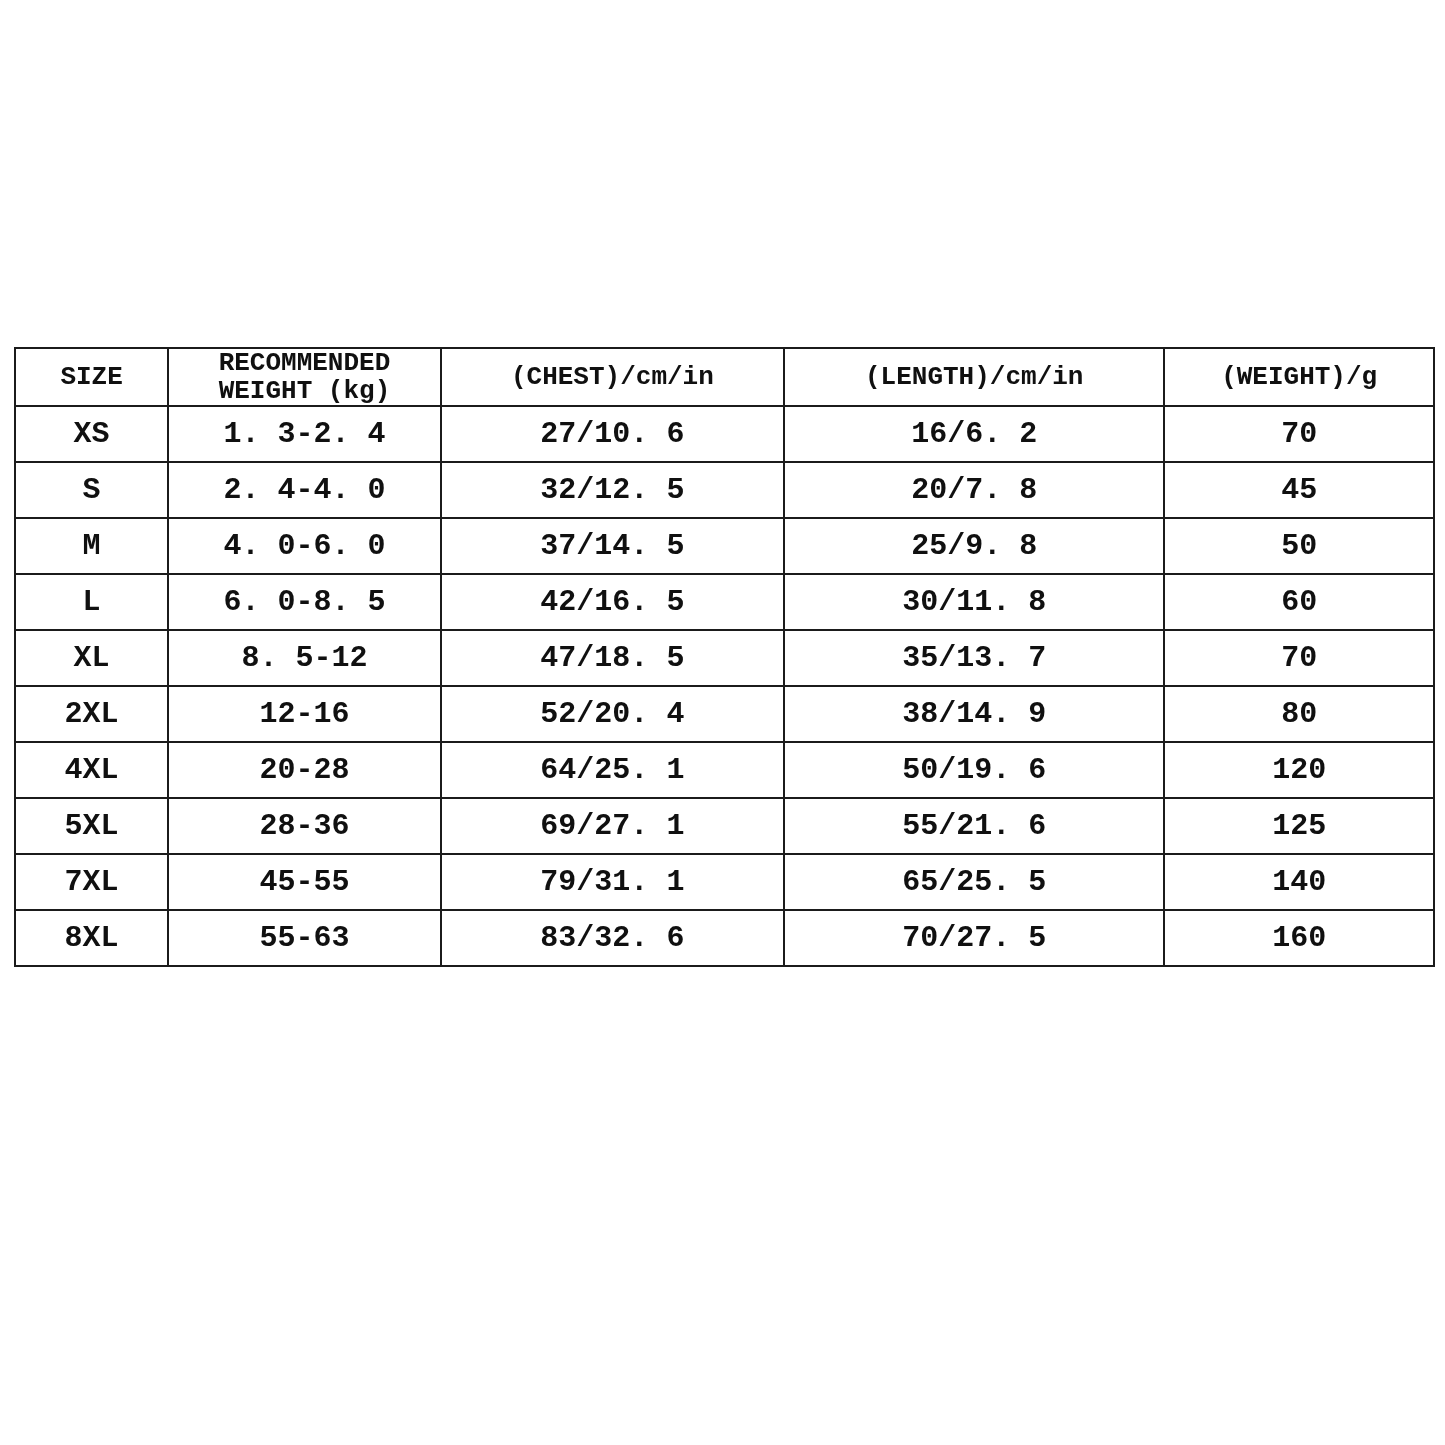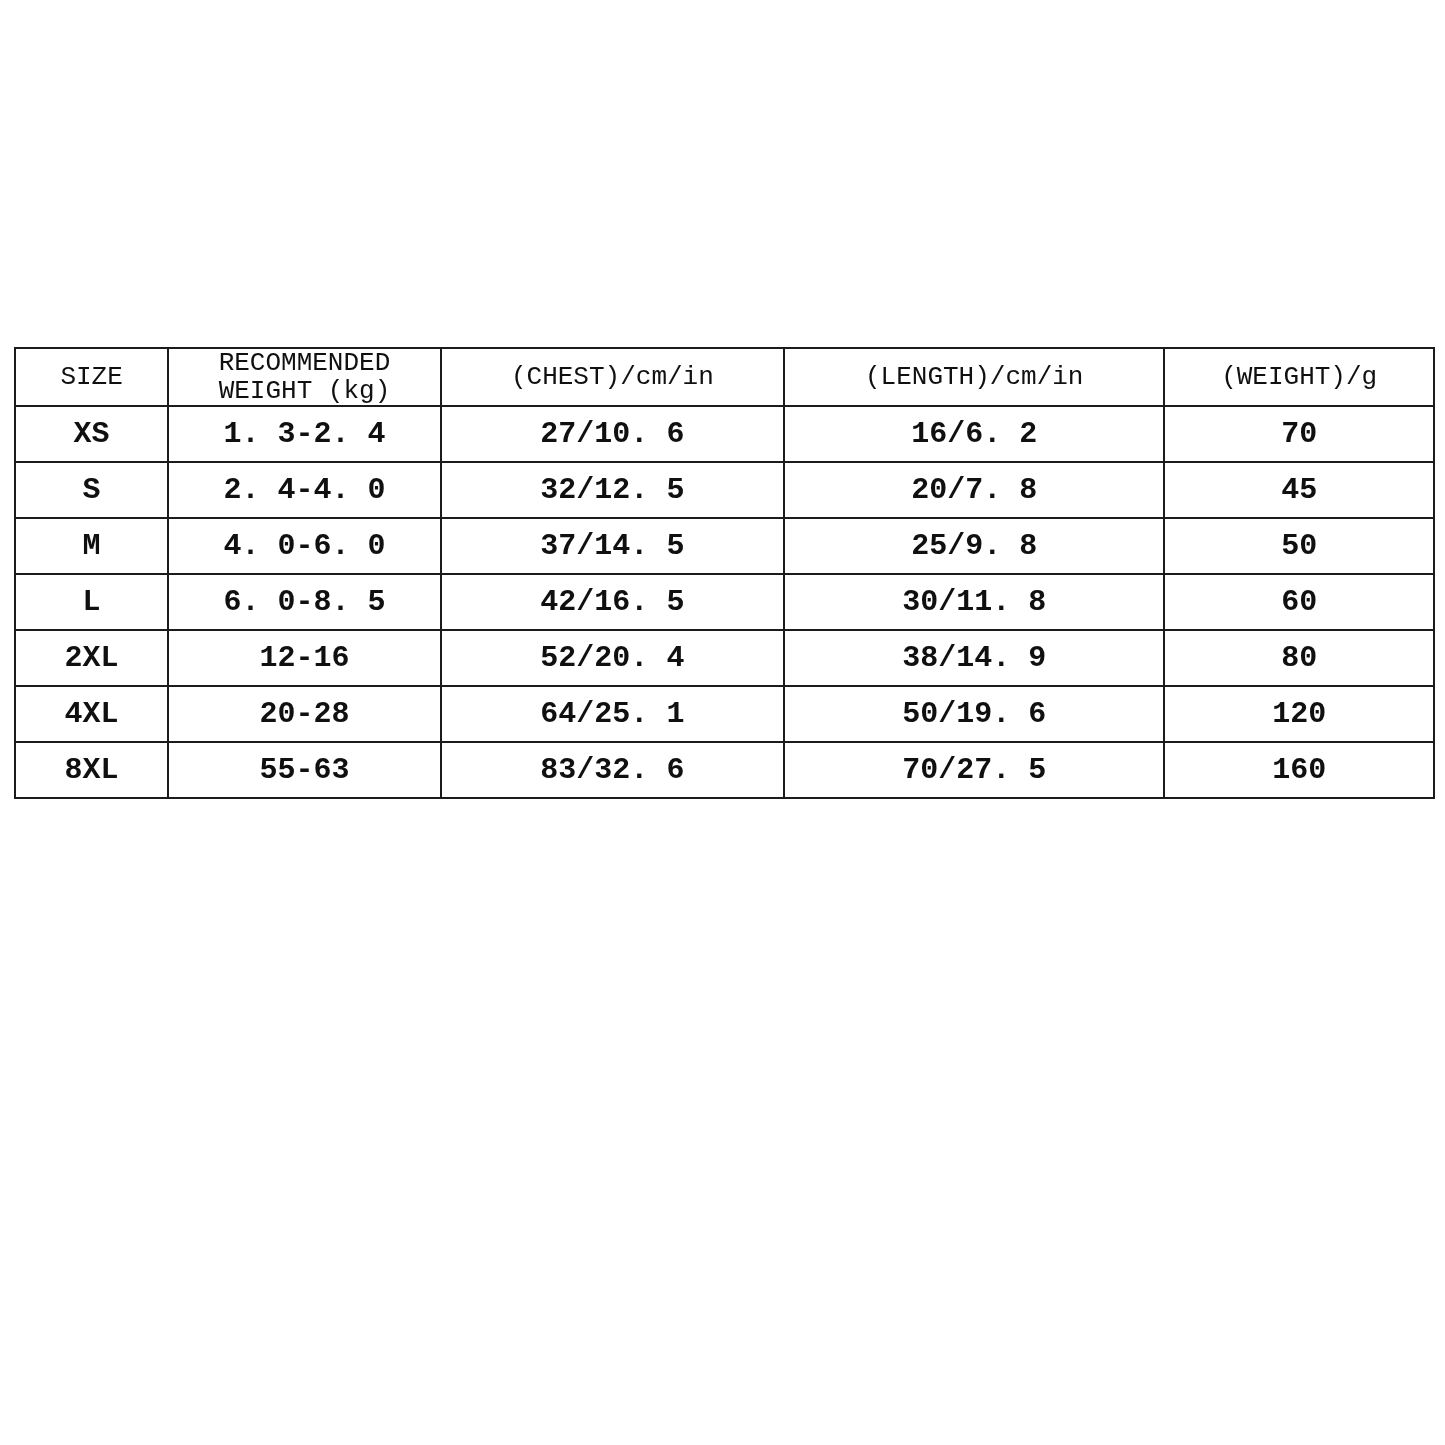--- a/index.html
+++ b/index.html
@@ -32,21 +32,21 @@
     vertical-align: middle;
     font-weight: bold;
     padding: 0;
     overflow: hidden;
     white-space: nowrap;
   }
   table.size-chart th {
     height: 52px;
     font-size: 26px;
     line-height: 1.08;
-    font-weight: normal;
+    font-weight: bold;
   }
   table.size-chart td {
     height: 54px;
     font-size: 30px;
   }
   td.col-size {
     font-size: 28px;
     margin-left: 13px;
   }
   .hdr-line {
@@ -100,34 +100,55 @@
         <td>50</td>
       </tr>
       <tr>
         <td class="col-size">L</td>
         <td>6. 0-8. 5</td>
         <td>42/16. 5</td>
         <td>30/11. 8</td>
         <td>60</td>
       </tr>
       <tr>
+        <td class="col-size">XL</td>
+        <td>8. 5-12</td>
+        <td>47/18. 5</td>
+        <td>35/13. 7</td>
+        <td>70</td>
+      </tr>
+      <tr>
         <td class="col-size">2XL</td>
         <td>12-16</td>
         <td>52/20. 4</td>
         <td>38/14. 9</td>
         <td>80</td>
       </tr>
       <tr>
         <td class="col-size">4XL</td>
         <td>20-28</td>
         <td>64/25. 1</td>
         <td>50/19. 6</td>
         <td>120</td>
       </tr>
       <tr>
+        <td class="col-size">5XL</td>
+        <td>28-36</td>
+        <td>69/27. 1</td>
+        <td>55/21. 6</td>
+        <td>125</td>
+      </tr>
+      <tr>
+        <td class="col-size">7XL</td>
+        <td>45-55</td>
+        <td>79/31. 1</td>
+        <td>65/25. 5</td>
+        <td>140</td>
+      </tr>
+      <tr>
         <td class="col-size">8XL</td>
         <td>55-63</td>
         <td>83/32. 6</td>
         <td>70/27. 5</td>
         <td>160</td>
       </tr>
     </tbody>
   </table>
 </div>
 

